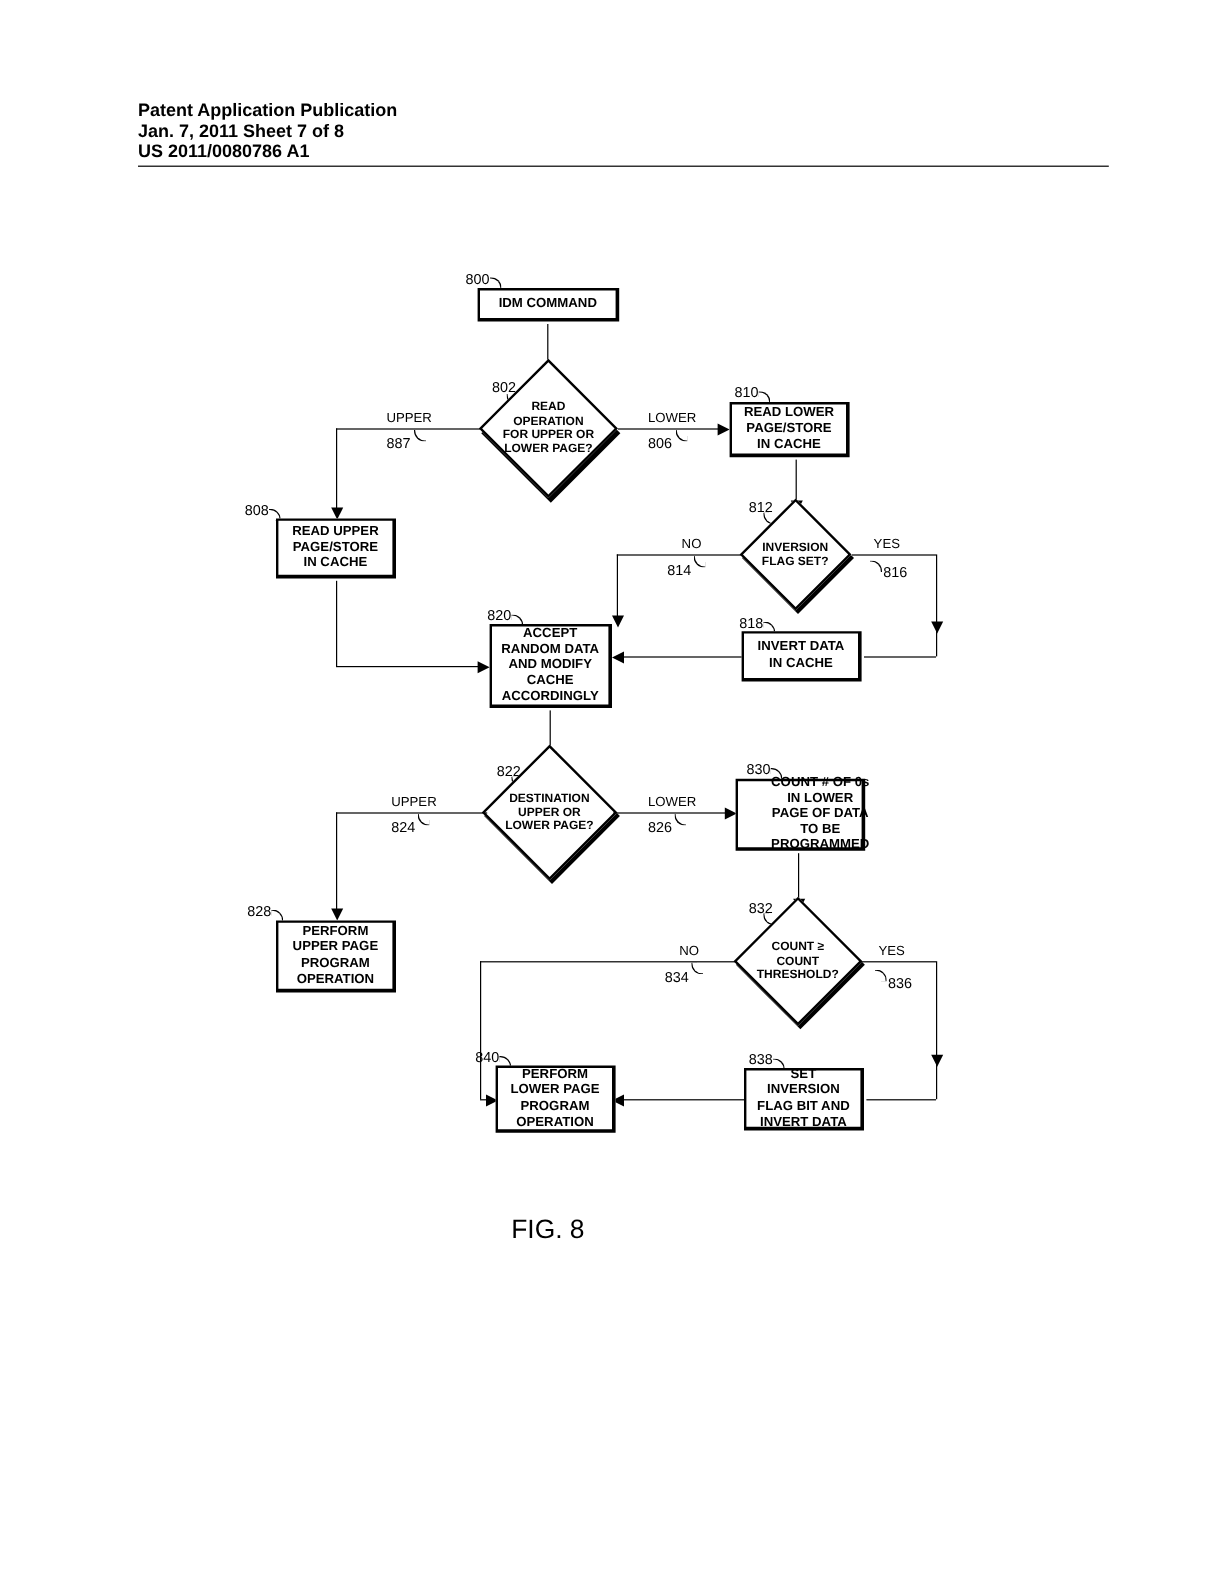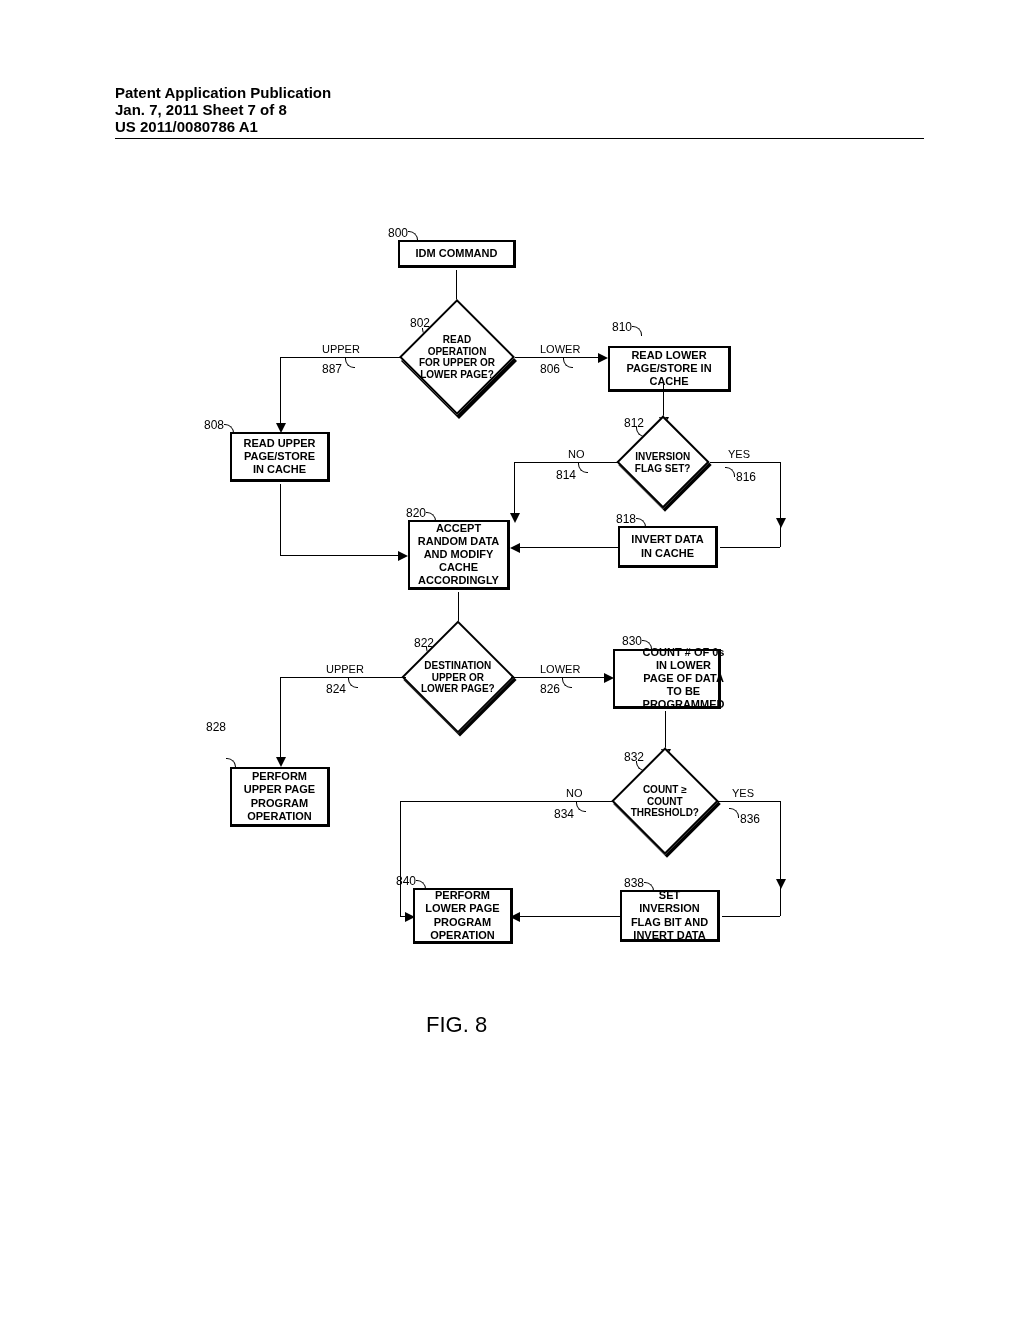--- a/index.html
+++ b/index.html
@@ -71,21 +71,21 @@
   <div class="edge-label" style="left:440px; top:163px;">LOWER</div>
   <div class="ref-label" style="left:440px; top:182px;">806</div>
   <div class="hook-bl" style="left:463px; top:178px;"></div>
 
   <div class="ref-label" style="left:104px; top:238px;">808</div>
   <div class="hook-tr" style="left:124px; top:244px;"></div>
   <div class="node box" style="left:130px; top:252px; width:100px; height:50px;">READ UPPER PAGE/STORE IN CACHE</div>
 
   <div class="ref-label" style="left:512px; top:140px;">810</div>
   <div class="hook-tr" style="left:532px; top:146px;"></div>
-  <div class="node box" style="left:508px; top:155px; width:123px; height:46px;margin-top:11px;">READ LOWER PAGE/STORE IN CACHE</div>
+  <div class="node box" style="left:508px; top:155px; width:100px; height:46px;">READ LOWER PAGE/STORE IN CACHE</div>
 
   <div class="arrow-line-v" style="left:563px; top:203px; height:36px;"></div>
   <div class="arrow-head-down" style="left:559px; top:237px;"></div>
 
   <div class="ref-label" style="left:524px; top:236px;">812</div>
   <div class="hook-bl" style="left:536px; top:247px;"></div>
   <div class="diamond-shadow" style="left:532px; top:252px; width:66px; height:66px;"></div>
   <div class="diamond node" style="left:530px; top:249px; width:66px; height:66px;">
     <div class="diamond-inner">INVERSION FLAG SET?</div>
   </div>
@@ -138,21 +138,21 @@
   <div class="edge-label" style="left:226px; top:483px;">UPPER</div>
   <div class="ref-label" style="left:226px; top:502px;">824</div>
   <div class="hook-bl" style="left:248px; top:498px;"></div>
 
   <div class="arrow-line-h" style="left:411px; top:497px; width:95px;"></div>
   <div class="arrow-head-right" style="left:504px; top:493px;"></div>
   <div class="edge-label" style="left:440px; top:483px;">LOWER</div>
   <div class="ref-label" style="left:440px; top:502px;">826</div>
   <div class="hook-bl" style="left:462px; top:498px;"></div>
 
-  <div class="ref-label" style="left:106px; top:540px;text-align:center;">828</div>
+  <div class="ref-label" style="left:106px; top:572px;text-align:center;">828</div>
   <div class="hook-tr" style="left:126px; top:578px;"></div>
   <div class="node box" style="left:130px; top:587px; width:100px; height:60px;">PERFORM UPPER PAGE PROGRAM OPERATION</div>
 
   <div class="ref-label" style="left:522px; top:454px;">830</div>
   <div class="hook-tr" style="left:542px; top:460px;"></div>
   <div class="node box" style="left:513px; top:469px; width:108px; height:60px;padding-left:40px;">COUNT # OF 0s IN LOWER PAGE OF DATA TO BE PROGRAMMED</div>
 
   <div class="arrow-line-v" style="left:565px; top:531px; height:40px;"></div>
   <div class="arrow-head-down" style="left:561px; top:569px;"></div>
 

